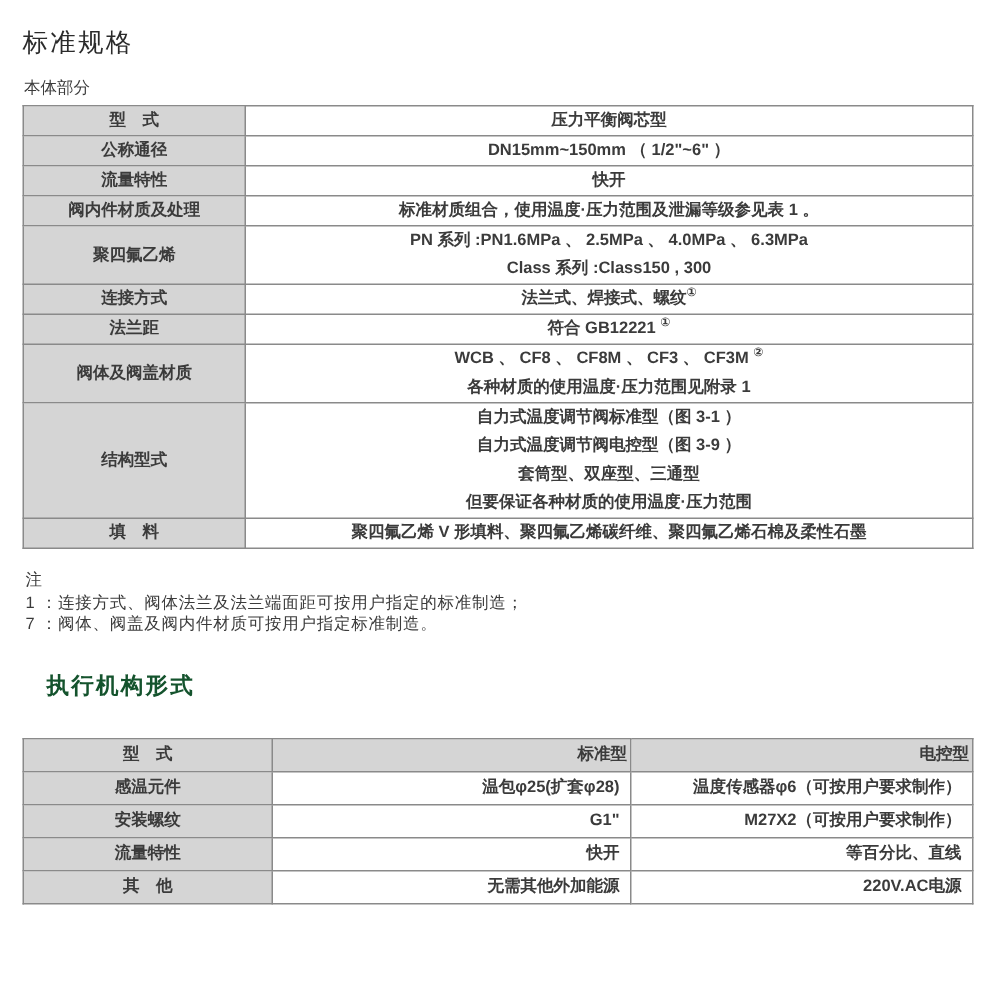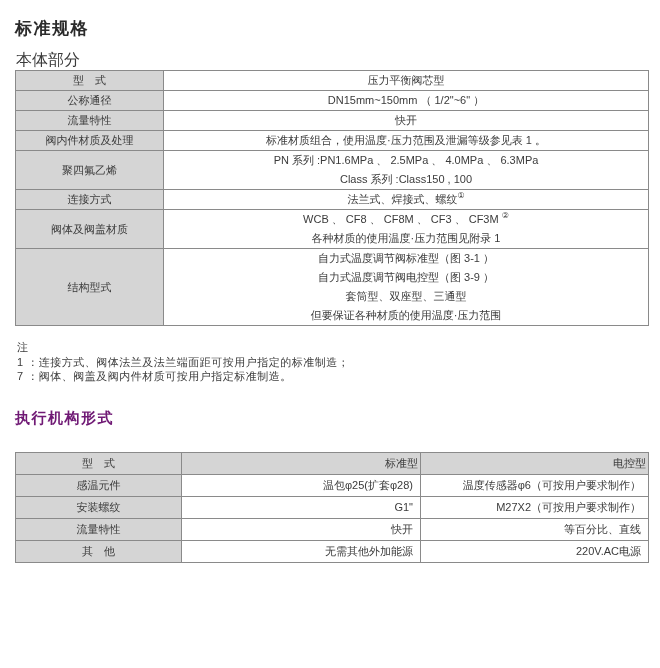--- a/index.html
+++ b/index.html
@@ -10,48 +10,48 @@
     overflow: hidden;
   }
   body {
     font-family: "Liberation Sans", "DejaVu Sans", sans-serif;
     color: #3b3b3b;
     -webkit-font-smoothing: antialiased;
   }
   .page { padding: 12px 12px 0 15px; }
 
   .title-lg {
-    font-size: 17px; font-weight: bold; color: #2b2b2b;
+    font-size: 17px; font-weight: normal; color: #2b2b2b;
     letter-spacing: 1.5px; margin: 6px 0 0 0; line-height: 22px;
   }
-  .subtitle { font-size: 16px; color: #3b3b3b; margin: 13px 0 4px 1px; line-height: 13px; }
+  .subtitle { font-size: 11px; color: #3b3b3b; margin: 13px 0 4px 1px; line-height: 13px; }
 
   table.spec {
     border-collapse: collapse; table-layout: fixed;
     width: 633px; border: 1px solid #6f6f6f;
   }
   table.spec td {
     border: 1px solid #8a8a8a;
-    font-size: 11px; font-weight: normal;
+    font-size: 11px; font-weight: bold;
     padding: 0 7px; line-height: 19px;
     vertical-align: middle;
     overflow: hidden; white-space: nowrap;
   }
   .label-cell { background: #d5d5d5; text-align: center; padding: 0 2px !important; }
   .value-cell { background: #ffffff; text-align: center; }
   .center-cell { text-align: right; }
   .value-line { line-height: 19px; }
   sup.note-ref { font-size: 8px; vertical-align: super; line-height: 0; }
 
   .notes { margin: 14px 0 0 2px; font-size: 11px; line-height: 14.5px; }
   .notes .note-line { letter-spacing: 0.5px; }
 
   .title-md {
-    font-size: 15px; font-weight: bold; color: #701a75;
-    letter-spacing: 1.5px; margin: 24px 0 0 0; line-height: 19px;
+    font-size: 15px; font-weight: bold; color: #14532d;
+    letter-spacing: 1.5px; margin: 24px 0 0 16px; line-height: 19px;
   }
   table.actuator { margin-top: 25px; }
   table.actuator td { line-height: 21px; }
 </style>
 </head>
 <body>
 
 <div class="page">
 
   <div class="title-lg">标准规格</div>
@@ -85,43 +85,55 @@
         <tr>
           <td class="label-cell">阀内件材质及处理</td>
           <td class="value-cell">
             <div class="value-line">标准材质组合，使用温度·压力范围及泄漏等级参见表 1 。</div>
           </td>
         </tr>
         <tr>
           <td class="label-cell">聚四氟乙烯</td>
           <td class="value-cell">
             <div class="value-line">PN 系列 :PN1.6MPa 、 2.5MPa 、 4.0MPa 、 6.3MPa</div>
-            <div class="value-line">Class 系列 :Class150 , 100</div>
+            <div class="value-line">Class 系列 :Class150 , 300</div>
           </td>
         </tr>
         <tr>
           <td class="label-cell">连接方式</td>
           <td class="value-cell">
             <div class="value-line">法兰式、焊接式、螺纹<sup class="note-ref">①</sup></div>
+          </td>
+        </tr>
+        <tr>
+          <td class="label-cell">法兰距</td>
+          <td class="value-cell">
+            <div class="value-line">符合 GB12221 <sup class="note-ref">①</sup></div>
           </td>
         </tr>
         <tr>
           <td class="label-cell">阀体及阀盖材质</td>
           <td class="value-cell">
             <div class="value-line">WCB 、 CF8 、 CF8M 、 CF3 、 CF3M <sup class="note-ref">②</sup></div>
             <div class="value-line">各种材质的使用温度·压力范围见附录 1</div>
           </td>
         </tr>
         <tr>
           <td class="label-cell">结构型式</td>
           <td class="value-cell">
             <div class="value-line">自力式温度调节阀标准型（图 3-1 ）</div>
             <div class="value-line">自力式温度调节阀电控型（图 3-9 ）</div>
             <div class="value-line">套筒型、双座型、三通型</div>
             <div class="value-line">但要保证各种材质的使用温度·压力范围</div>
+          </td>
+        </tr>
+        <tr>
+          <td class="label-cell">填　料</td>
+          <td class="value-cell">
+            <div class="value-line">聚四氟乙烯 V 形填料、聚四氟乙烯碳纤维、聚四氟乙烯石棉及柔性石墨</div>
           </td>
         </tr>
       </tbody>
   </table>
 
   <div class="notes">
     <div class="note-line">注</div>
     <div>
         <div class="note-line">1 ：连接方式、阀体法兰及法兰端面距可按用户指定的标准制造；</div>
         <div class="note-line">7 ：阀体、阀盖及阀内件材质可按用户指定标准制造。</div>

